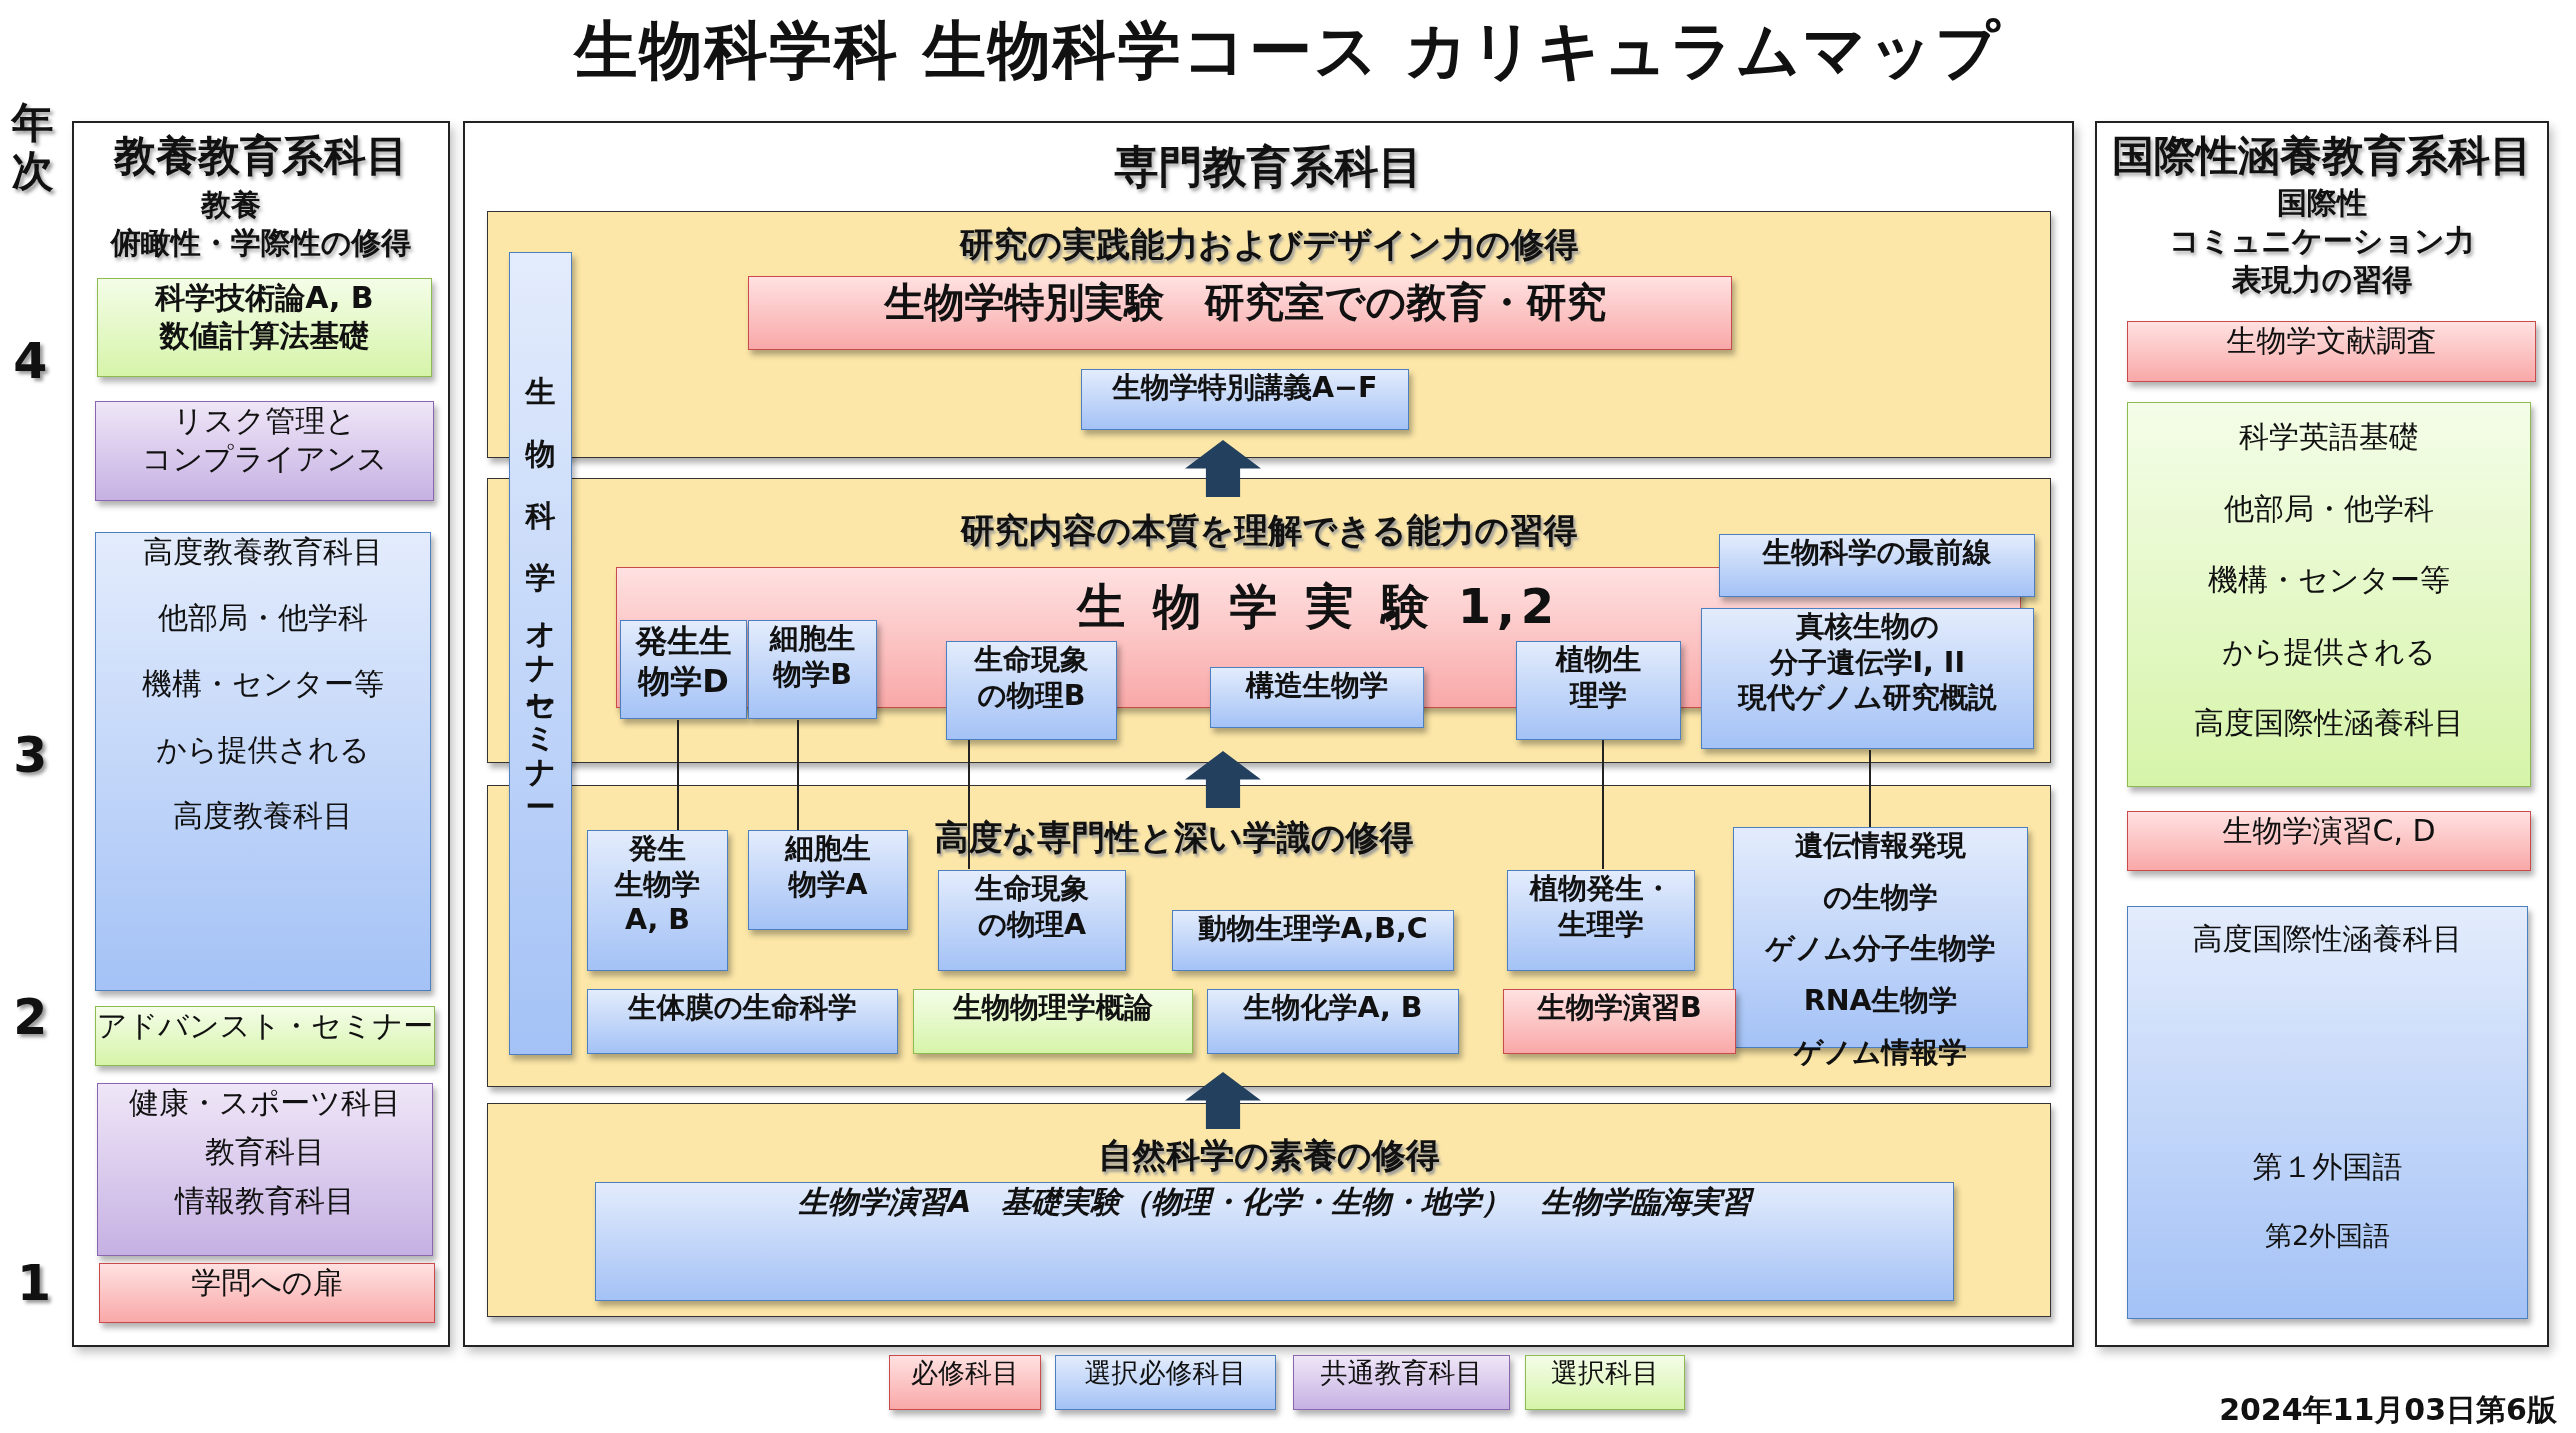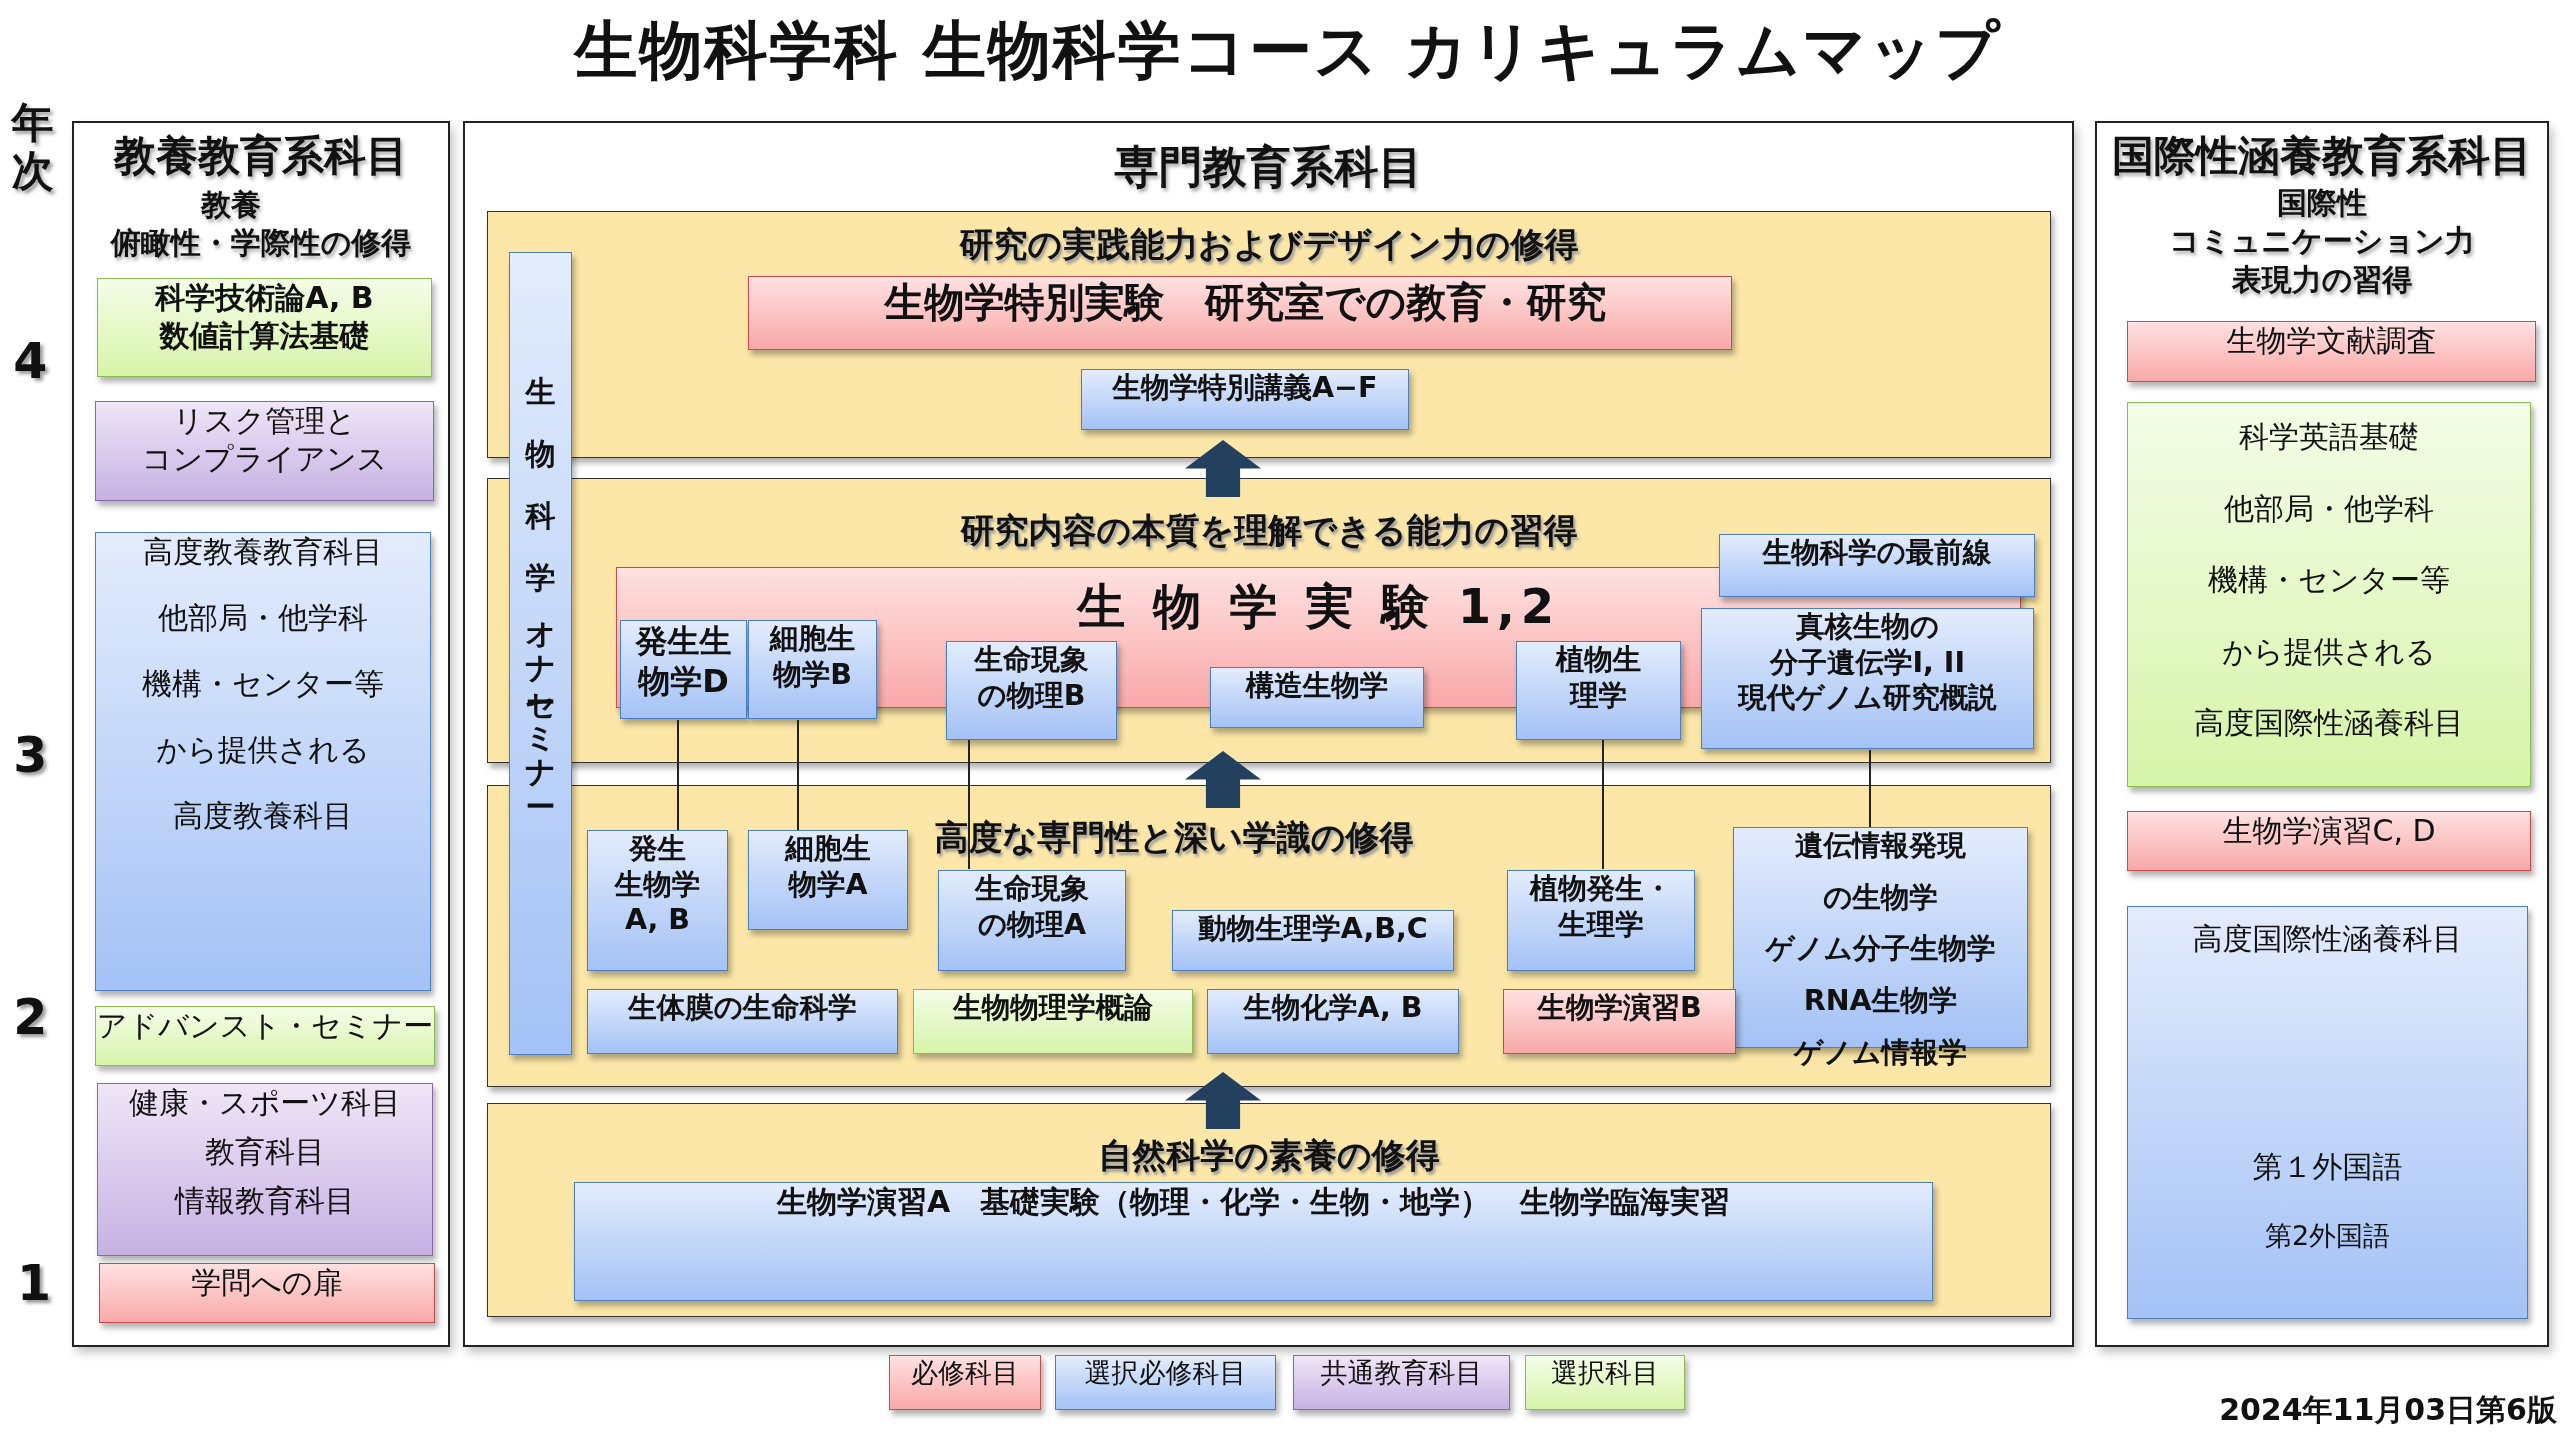--- a/index.html
+++ b/index.html
@@ -159,21 +159,21 @@
 
 <div class="vline" style="left:677px;top:720px;height:110px;"></div>
 <div class="vline" style="left:797px;top:720px;height:110px;"></div>
 <div class="vline" style="left:968px;top:740px;height:129px;"></div>
 <div class="vline" style="left:1602px;top:740px;height:129px;"></div>
 <div class="vline" style="left:1869px;top:750px;height:77px;"></div>
 
 <div class="abs stage" style="left:487px;top:1103px;width:1564px;height:214px;">
   <div class="stage-title" style="top:28.5px;">自然科学の素養の修得</div>
 </div>
-<div class="abs box blue" style="left:574px;top:1182px;width:1359px;height:119px;font-size:30px;gap:23px;">
+<div class="abs box blue" style="left:595px;top:1182px;width:1359px;height:119px;font-size:30px;gap:23px;font-style:italic;">
   <span>生物学演習A　基礎実験（物理・化学・生物・地学）　生物学臨海実習</span>
 </div>
 
 <div class="abs" style="left:1185px;top:440px;">
   <svg width="76" height="57" viewBox="0 0 80 60">
       <polygon points="40,0 80,30 58,30 58,60 22,60 22,30 0,30" fill="#24405f"></polygon>
     </svg>
 </div>
 <div class="abs" style="left:1185px;top:751px;">
   <svg width="76" height="57" viewBox="0 0 80 60">

